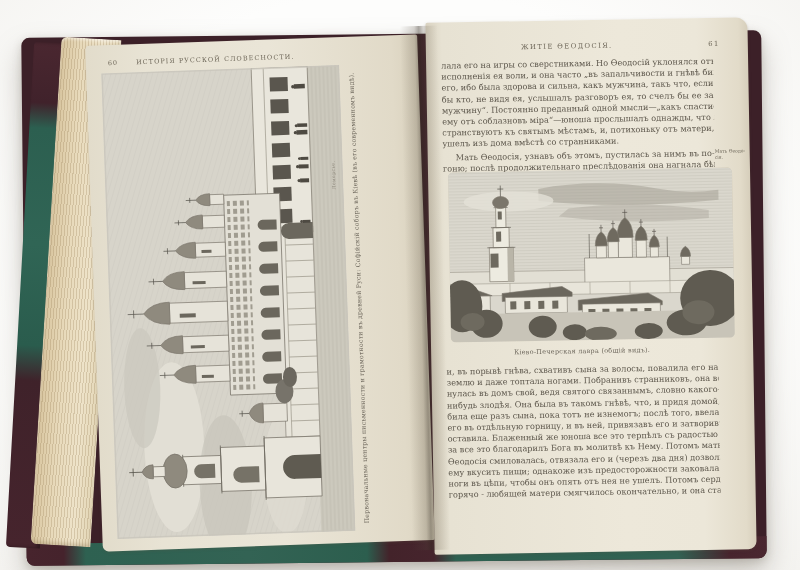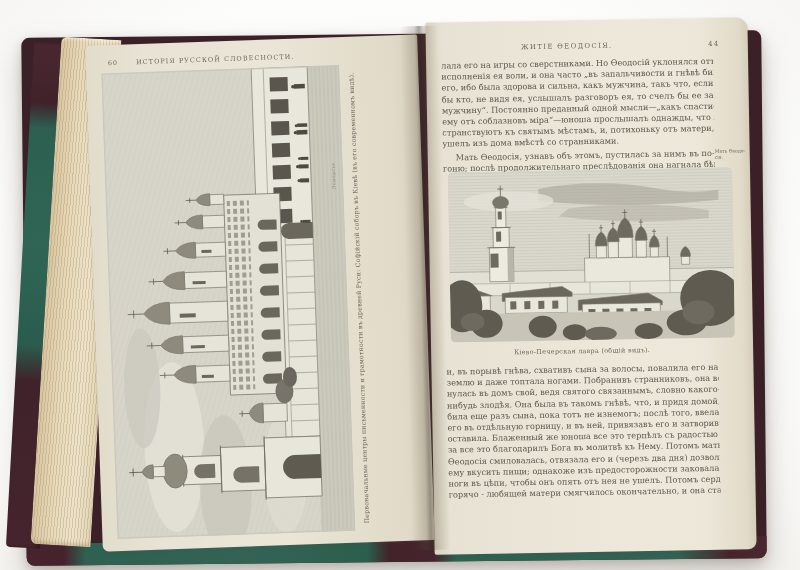--- a/index.html
+++ b/index.html
@@ -296,21 +296,21 @@
       </svg>
     </div>
 
     <div class="plate-signature">Лемерсье.</div>
     <div class="plate-caption">Первоначальные центры письменности и грамотности въ древней Руси: Софійскій соборъ въ Кіевѣ (въ его современномъ видѣ).</div>
   </div>
 
   <div class="page page-right">
     <div class="rp-header">
       <span class="rp-title">ЖИТІЕ ѲЕОДОСІЯ.</span>
-      <span class="rp-pageno">44</span>
+      <span class="rp-pageno">61</span>
     </div>
 
     <div class="para para-p1">
         <div class="tline">лала его на игры со сверстниками. Но Ѳеодосій уклонялся отъ</div>
         <div class="tline">исполненія ея воли, и она часто „въ запальчивости и гнѣвѣ била</div>
         <div class="tline">его, ибо была здорова и сильна, какъ мужчина, такъ что, если</div>
         <div class="tline">бы кто, не видя ея, услышалъ разговоръ ея, то счелъ бы ее за</div>
         <div class="tline">мужчину“. Постоянно преданный одной мысли—„какъ спастись</div>
         <div class="tline">ему отъ соблазновъ міра“—юноша прослышалъ однажды, что люди</div>
         <div class="tline">странствуютъ къ святымъ мѣстамъ, и, потихоньку отъ матери,</div>

